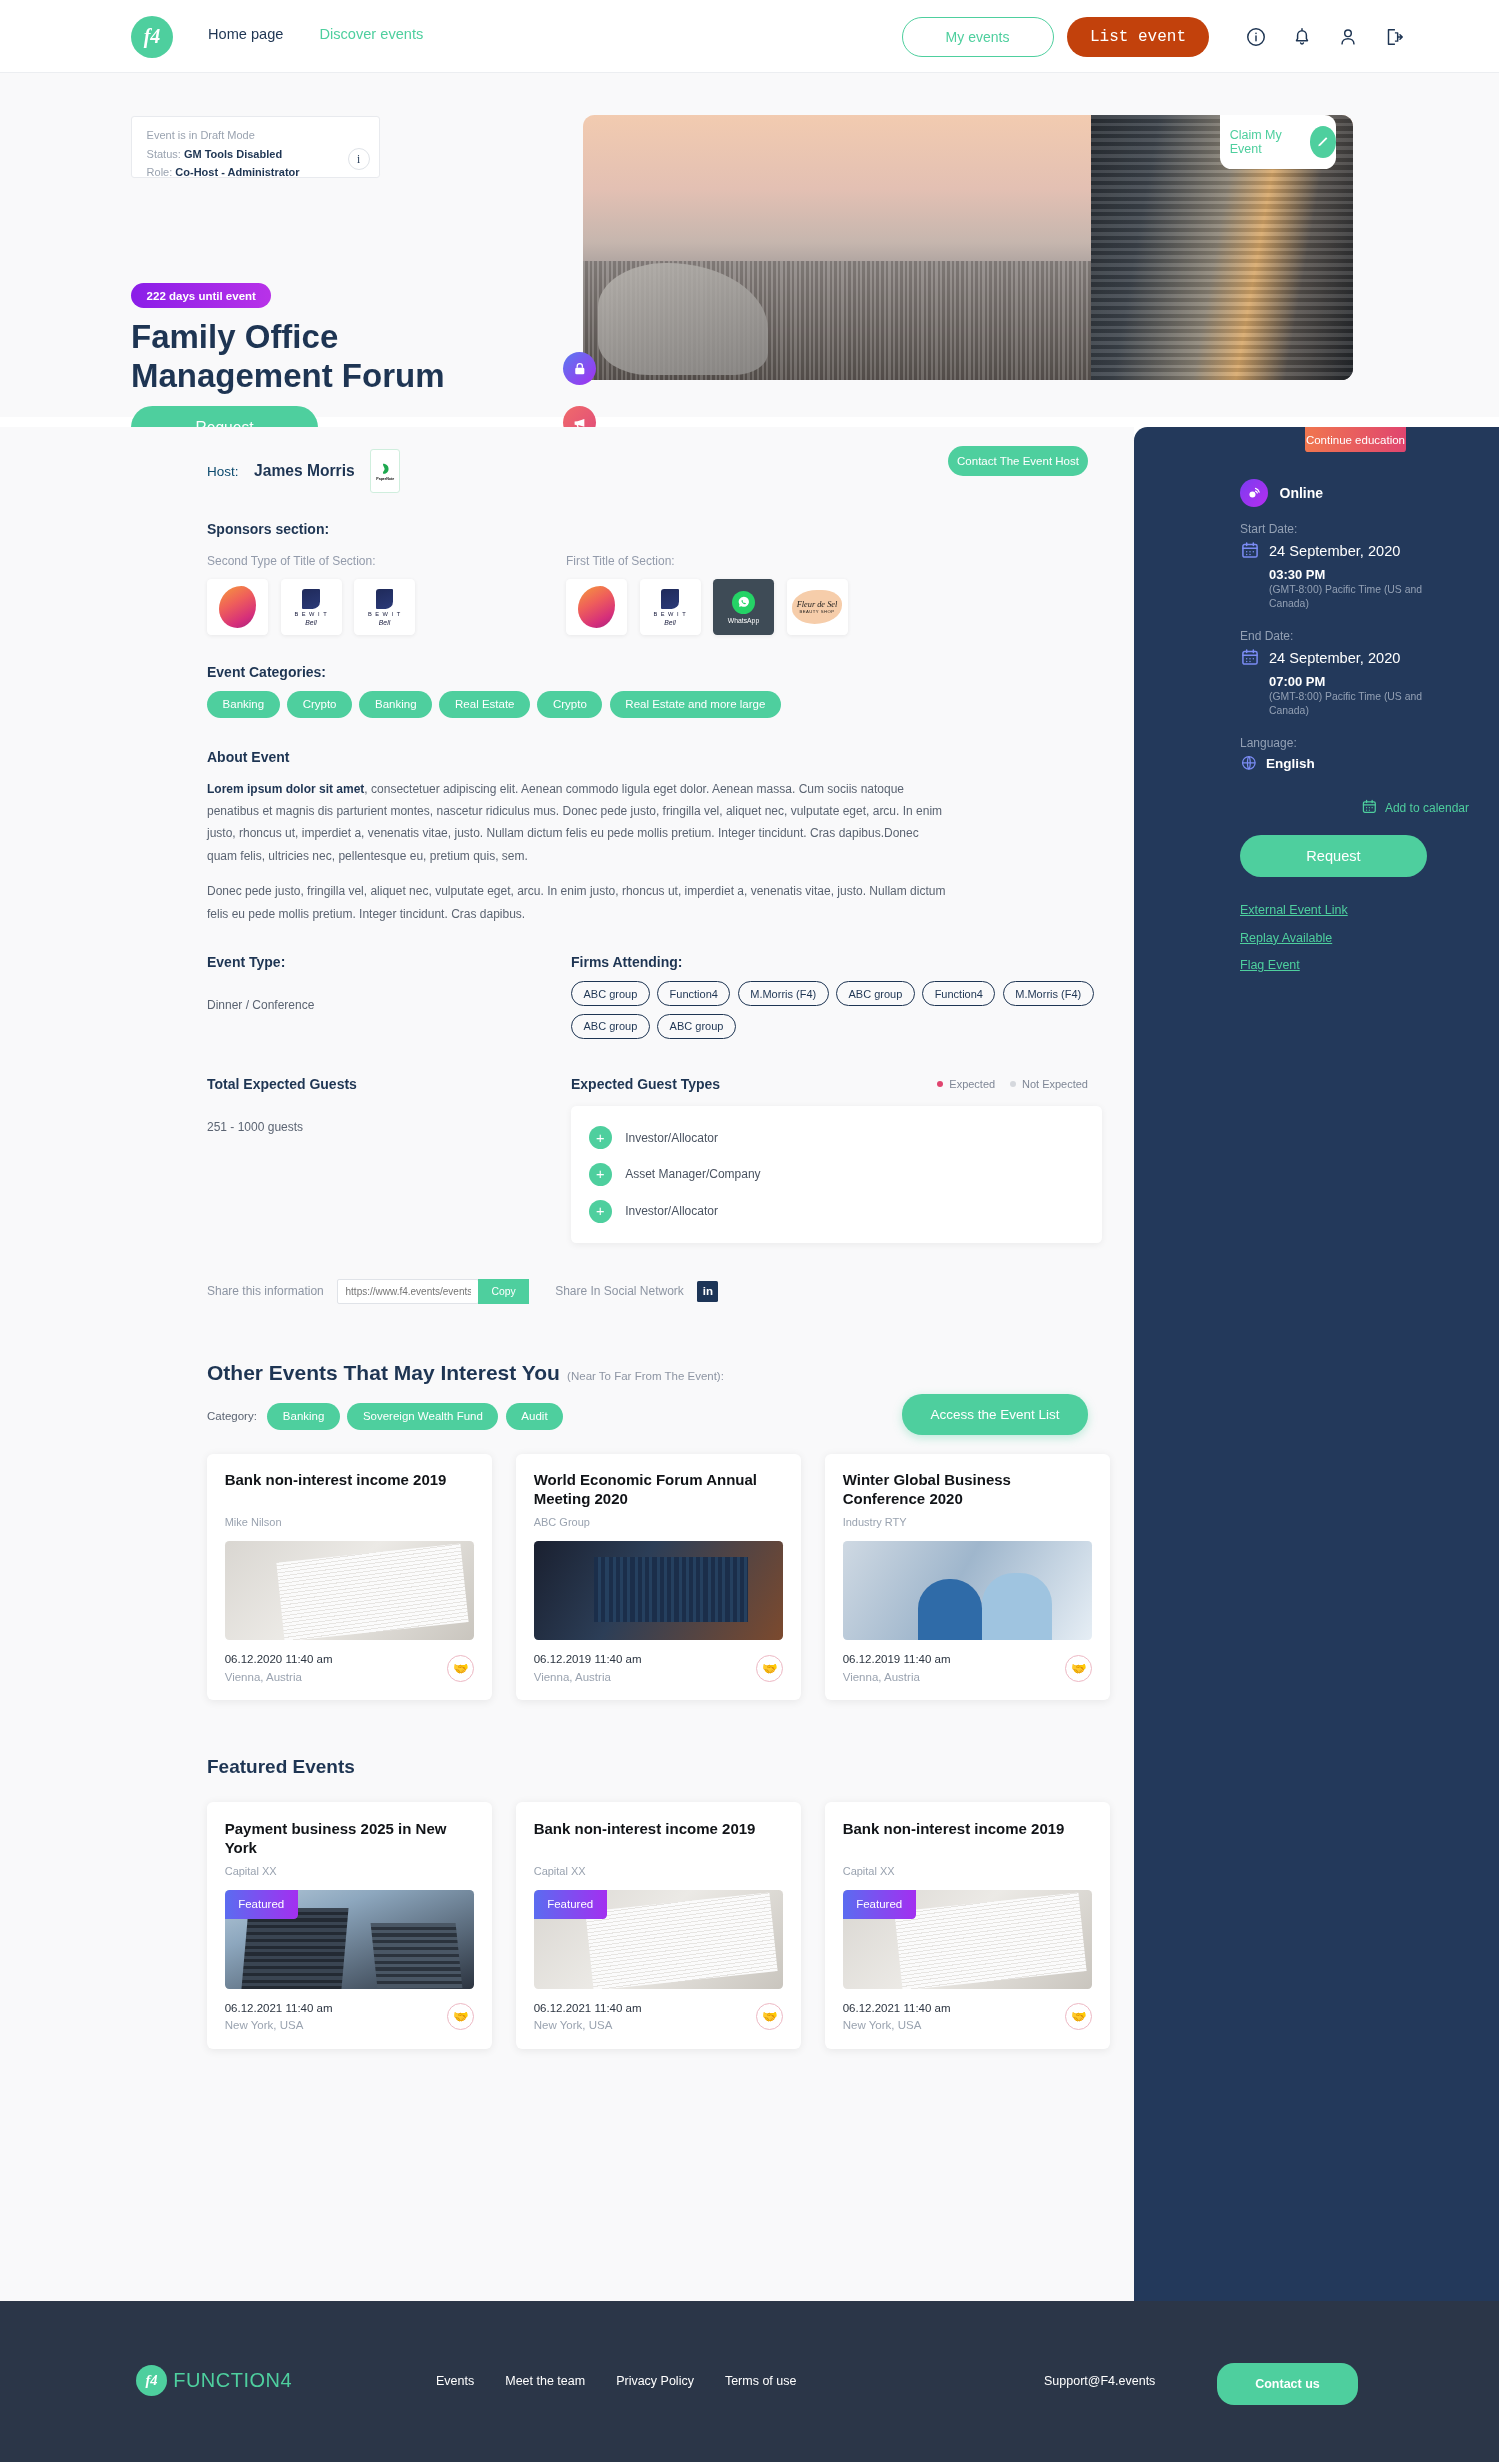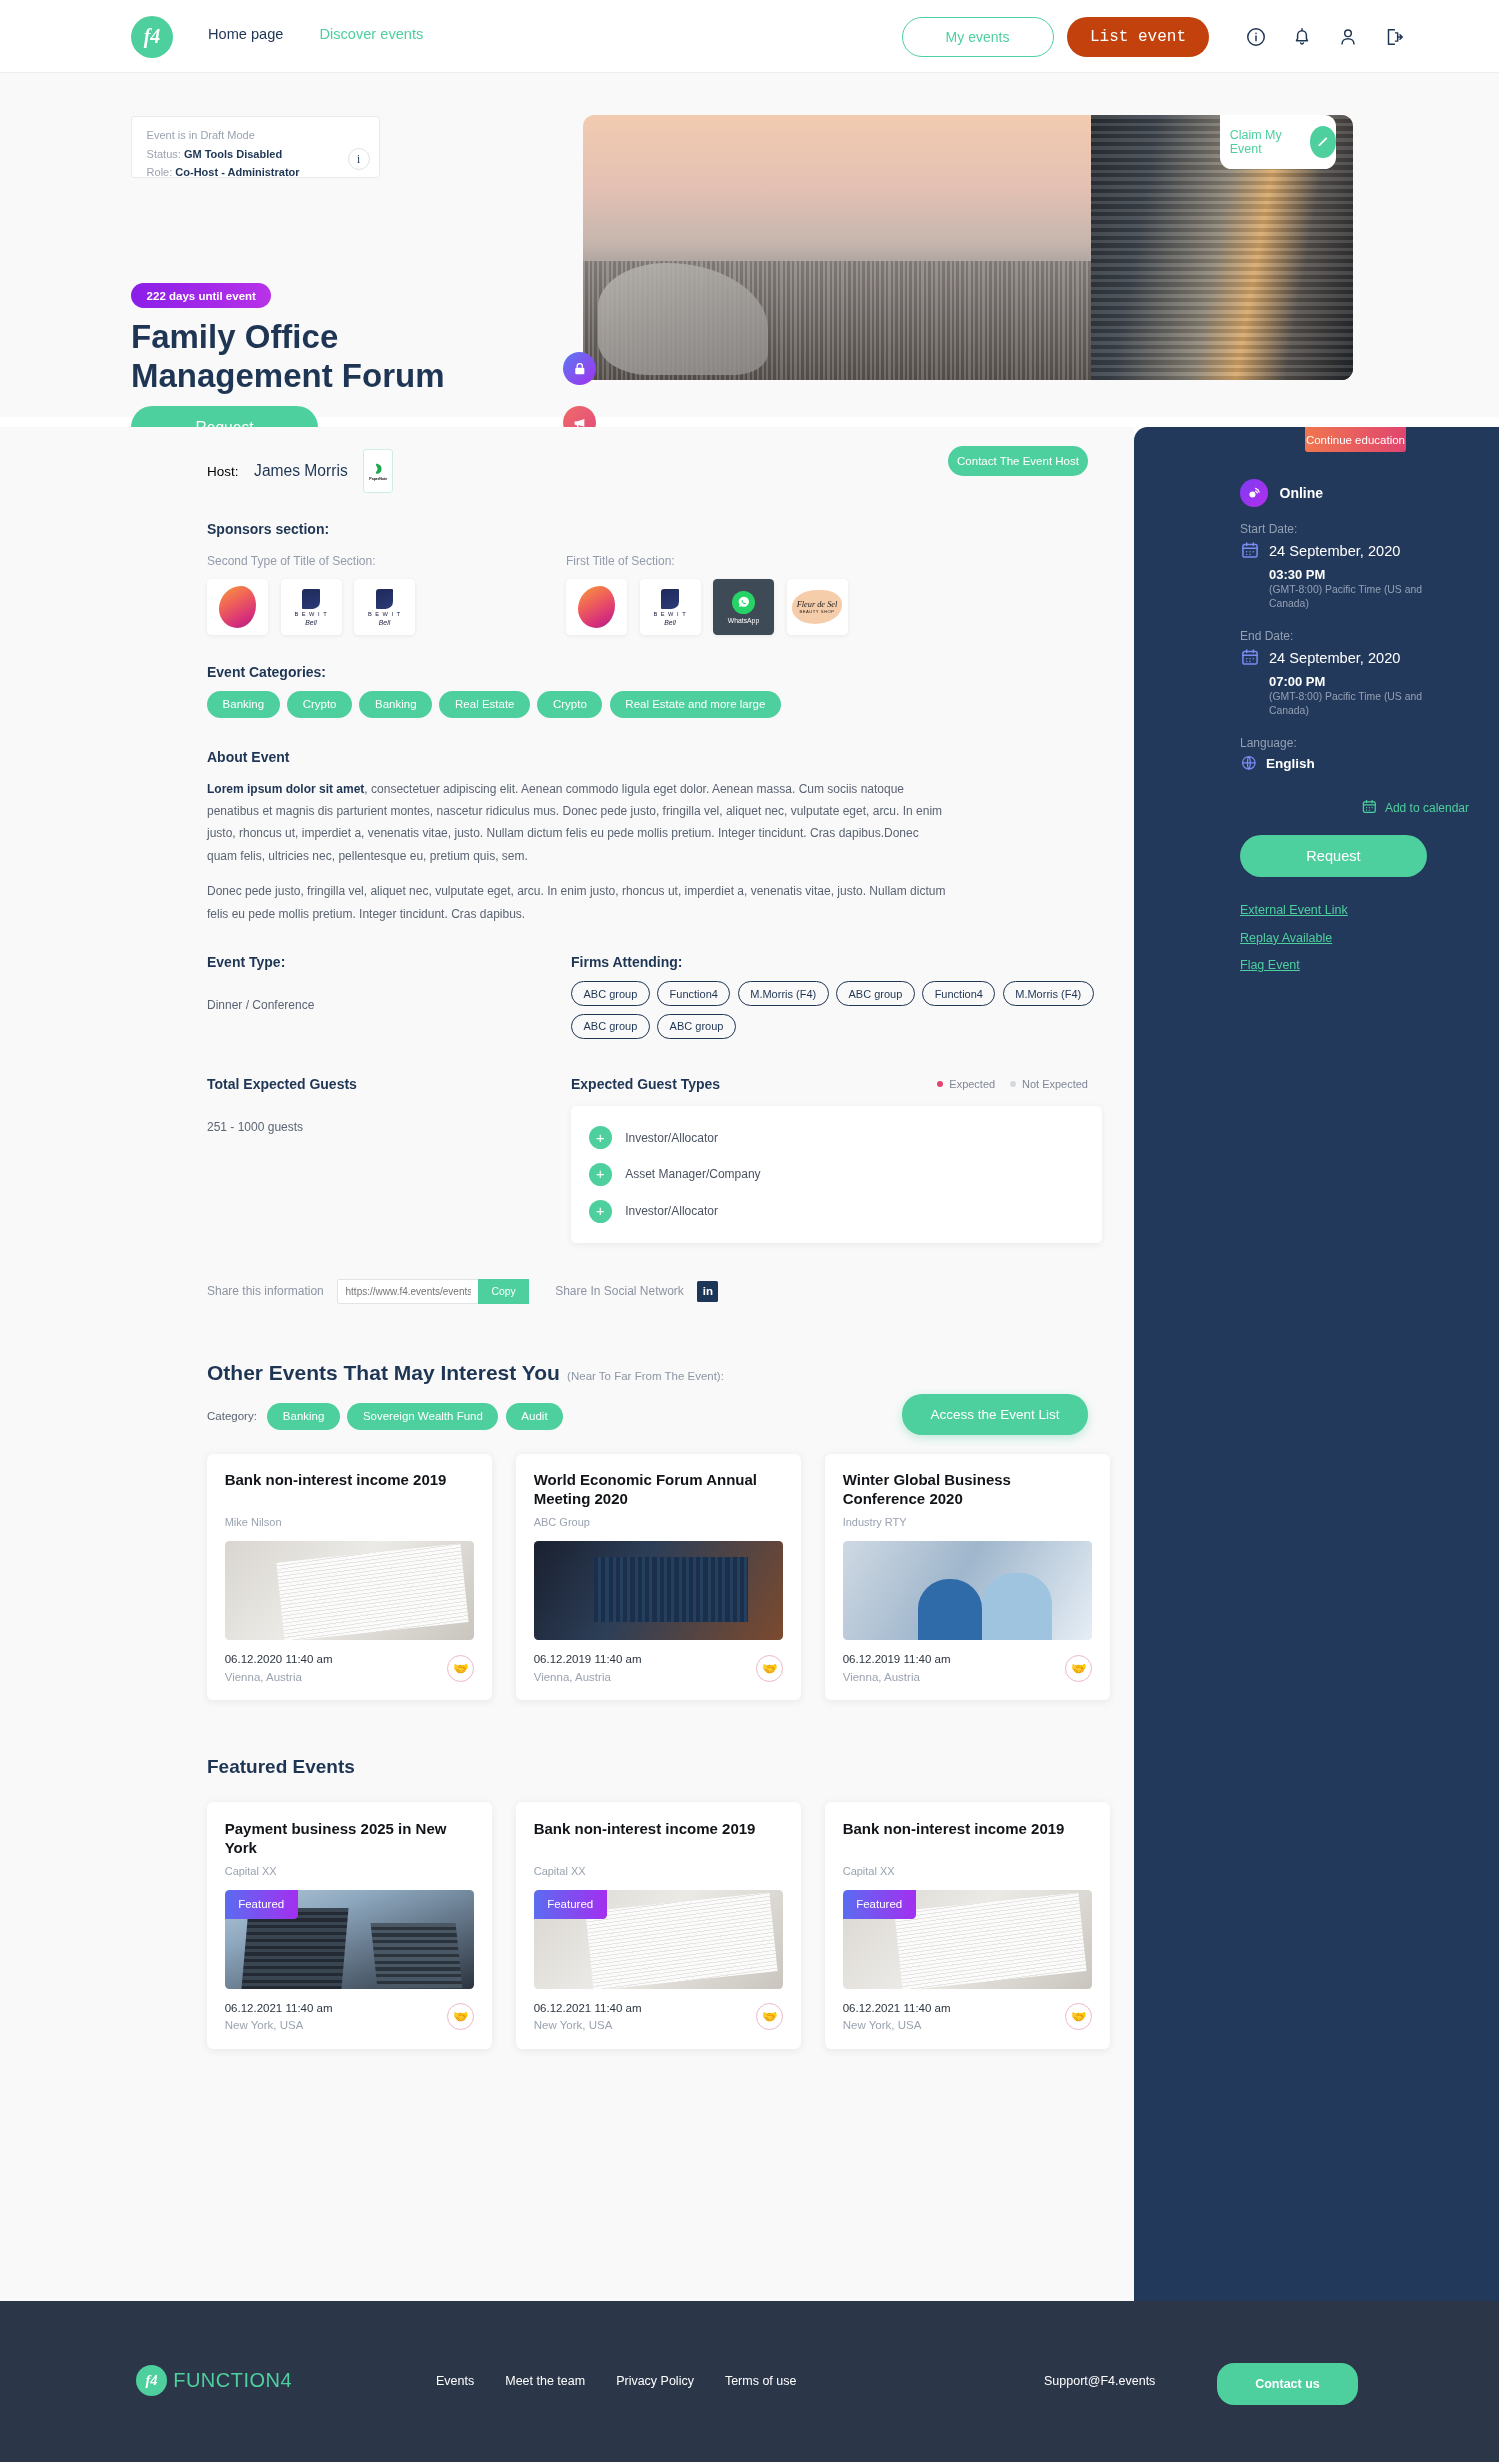--- a/index.html
+++ b/index.html
@@ -161,22 +161,22 @@
     display: flex; align-items: center; justify-content: center;
   }
   .rp-links { margin-top: 26px; display: flex; flex-direction: column; gap: 13.5px; }
   .rp-links a { color: #4ecf9e; font-size: 12.5px; text-decoration: underline; }
 
   
   .main { position: absolute; left: 0; top: 427px; width: 1134px; background: #f9f9fa; height: 1874px; }
   .content { position: absolute; left: 207px; top: 0; width: 911px; }
 
   .host-row { display: flex; align-items: center; gap: 15.6px; padding-top: 22px; }
-  .host-lbl { color: #000000; font-size: 13.5px; }
-  .host-name { color: #1e3553; font-size: 15.6px; font-weight: normal; }
+  .host-lbl { color: #0c4a6e; font-size: 13.5px; }
+  .host-name { color: #1e3553; font-size: 15.6px; font-weight: bold; }
   .pn-card {
     width: 30px; height: 44px; background: #fff; border: 0.5px solid #cfeedd; border-radius: 3.1px;
   }
   .btn-contact-host {
     position: absolute; right: 30px; top: 19px; width: 140px; height: 30px;
     border-radius: 15px; background: #4ecf9e; color: #fff; font-size: 11.5px; border: none;
     display: flex; align-items: center; justify-content: center;
   }
 
   .sec-title { color: #1e3553; font-size: 14px; font-weight: bold; }

